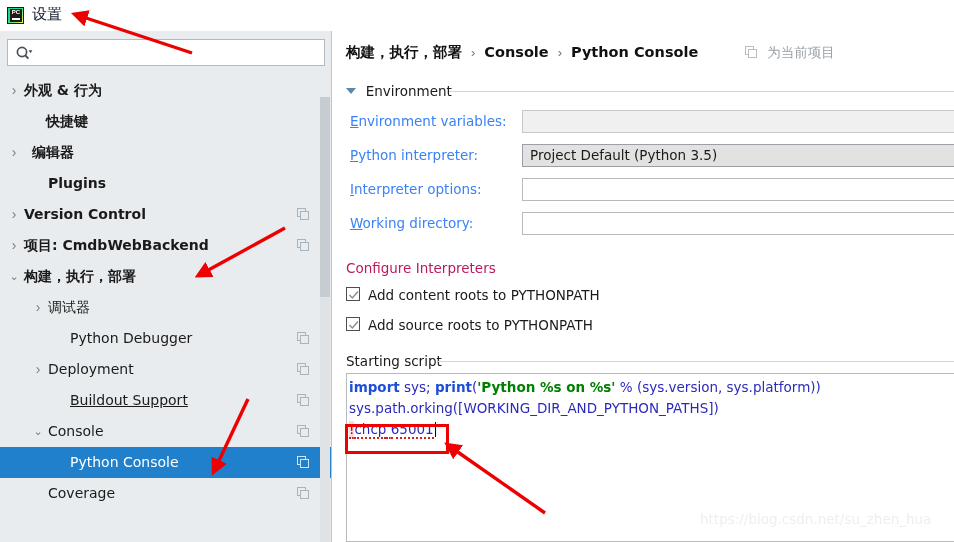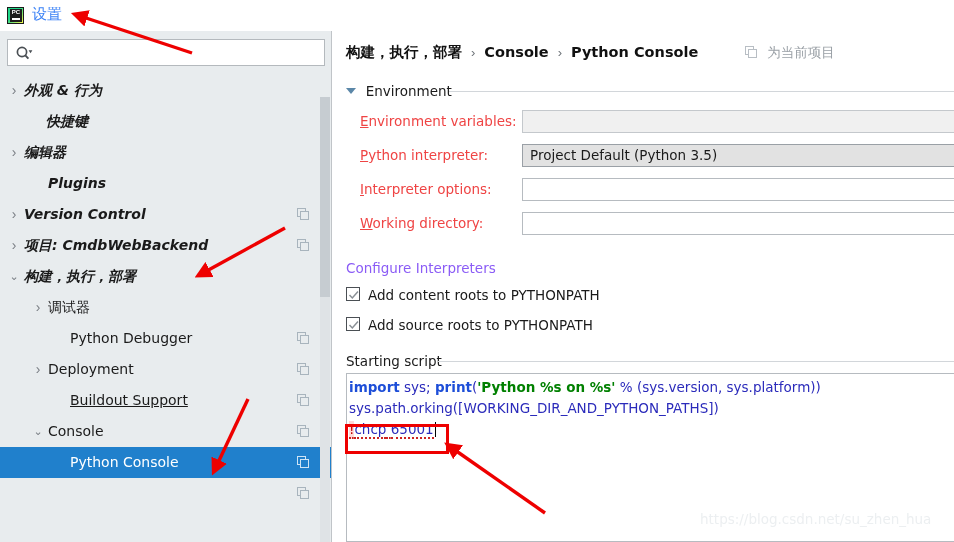--- a/index.html
+++ b/index.html
@@ -28,21 +28,21 @@
   }
   .pc-logo .pc-txt{
     position:absolute;left:2px;top:0px;width:12px;height:9px;
     color:#ffffff;font-size:6px;line-height:9px;text-align:center;
     font-family:"Liberation Sans",sans-serif;font-weight:bold;
   }
   .pc-logo .pc-bar{
     position:absolute;left:4px;top:10px;width:8px;height:2px;background:#ffffff;
   }
   .title-text{
-    position:absolute;left:32px;top:5px;font-size:15px;color:#3b82f6;
+    position:absolute;left:32px;top:5px;font-size:15px;color:#0f172a;
     font-family:"DejaVu Sans",sans-serif;
   }
 
   
   .leftpanel{
     position:absolute;left:0;top:31px;width:332px;height:511px;
     background:#e8ecee;
   }
   .searchwrap{
     position:absolute;left:7px;top:8px;width:318px;height:27px;
@@ -66,21 +66,21 @@
   .trow.sel .tlabel{color:#ffffff;}
   .chev{
     position:absolute;top:0;width:14px;height:31px;
     line-height:31px;text-align:center;color:#7a7f85;font-size:11px;
   }
   .tlabel{
     position:absolute;top:0;line-height:31px;
     font-size:14px;color:#1a1a1a;
     font-family:"DejaVu Sans","Liberation Sans",sans-serif;
   }
-  .tlabel.bold{font-weight:bold;font-style:italic;}
+  .tlabel.bold{font-weight:bold;}
   .copy-ic{
     position:absolute;right:22px;top:9px;width:13px;height:13px;
   }
   .trow.sel .copy-ic .sq{border-color:#cfe4f5;}
   .sq{position:absolute;border:1.4px solid #a8b4bd;box-sizing:border-box;}
   .sq.back{left:0;top:0;width:9px;height:9px;}
   .sq.front{left:3px;top:3px;width:9px;height:9px;background:#e8ecee;}
   .trow.sel .sq.front{background:#2080cc;}
 
   
@@ -127,41 +127,41 @@
     border-top:6px solid #5b87a8;margin-right:6px;
   }
   .sec-title{font-size:13.5px;color:#1a1a1a;
     font-family:"DejaVu Sans","Liberation Sans",sans-serif;}
   .sec-line{
     position:absolute;top:9px;height:1px;background:#d2d6da;
   }
 
   .frow{position:absolute;left:14px;height:26px;}
   .flabel{
-    position:absolute;left:14px;top:0;height:26px;line-height:26px;
-    font-size:13.5px;color:#ef4444;white-space:nowrap;
+    position:absolute;left:4px;top:0;height:26px;line-height:26px;
+    font-size:13.5px;color:#3b82f6;white-space:nowrap;
     font-family:"DejaVu Sans","Liberation Sans",sans-serif;
   }
   .flabel u{text-decoration:underline;}
   .ffield{
     position:absolute;left:176px;top:2px;width:460px;height:23px;
     box-sizing:border-box;border:1px solid #b6bbc0;
     font-size:13.5px;line-height:21px;padding-left:7px;
     font-family:"DejaVu Sans","Liberation Sans",sans-serif;
     color:#1a1a1a;overflow:hidden;white-space:nowrap;
   }
   .ffield.disabled{background:#f0f0f0;border-color:#c4c8cc;}
   .ffield.combo{background:#e2e2e2;border-color:#9aa0a6;}
   .ffield.white{background:#ffffff;}
 
   .linkrow{
     position:absolute;left:14px;height:20px;line-height:20px;
   }
   .link{
-    color:#8b5cf6;font-size:13.5px;cursor:pointer;
+    color:#be185d;font-size:13.5px;cursor:pointer;
     font-family:"DejaVu Sans","Liberation Sans",sans-serif;
   }
   .cbrow{position:absolute;left:14px;height:22px;line-height:22px;white-space:nowrap;}
   .cbox{
     position:absolute;left:0;top:3px;width:14px;height:14px;
     border:1px solid #4a4f54;background:#ffffff;box-sizing:border-box;
   }
   .cbox svg{position:absolute;left:1px;top:1px;}
   .cblabel{
     position:absolute;left:22px;top:0;height:22px;line-height:22px;
@@ -233,21 +233,21 @@
     <div class="tree" id="tree">
         <div class="trow">
           <span class="chev" style="left: 7px; font-size: 14px;">›</span>
           <span class="tlabel bold" style="left: 24px;">外观 &amp; 行为</span>
         </div>
         <div class="trow">
           <span class="tlabel bold" style="left: 46px;">快捷键</span>
         </div>
         <div class="trow">
           <span class="chev" style="left: 7px; font-size: 14px;">›</span>
-          <span class="tlabel bold" style="left: 24px;">编辑器</span>
+          <span class="tlabel bold" style="left: 32px;">编辑器</span>
         </div>
         <div class="trow">
           <span class="tlabel bold" style="left: 48px;">Plugins</span>
         </div>
         <div class="trow">
           <span class="chev" style="left: 7px; font-size: 14px;">›</span>
           <span class="tlabel bold" style="left: 24px;">Version Control</span>
           <span class="copy-ic">
             <span class="sq back"></span>
             <span class="sq front"></span>
@@ -300,20 +300,21 @@
           </span>
         </div>
         <div class="trow sel">
           <span class="tlabel" style="left: 70px;">Python Console</span>
           <span class="copy-ic">
             <span class="sq back"></span>
             <span class="sq front"></span>
           </span>
         </div>
         <div class="trow">
+          <span class="tlabel" style="left: 48px;">Coverage</span>
           <span class="copy-ic">
             <span class="sq back"></span>
             <span class="sq front"></span>
           </span>
         </div>
       </div>
 
     <div class="lscroll-track"></div>
     <div class="lscroll-thumb"></div>
   </div>

